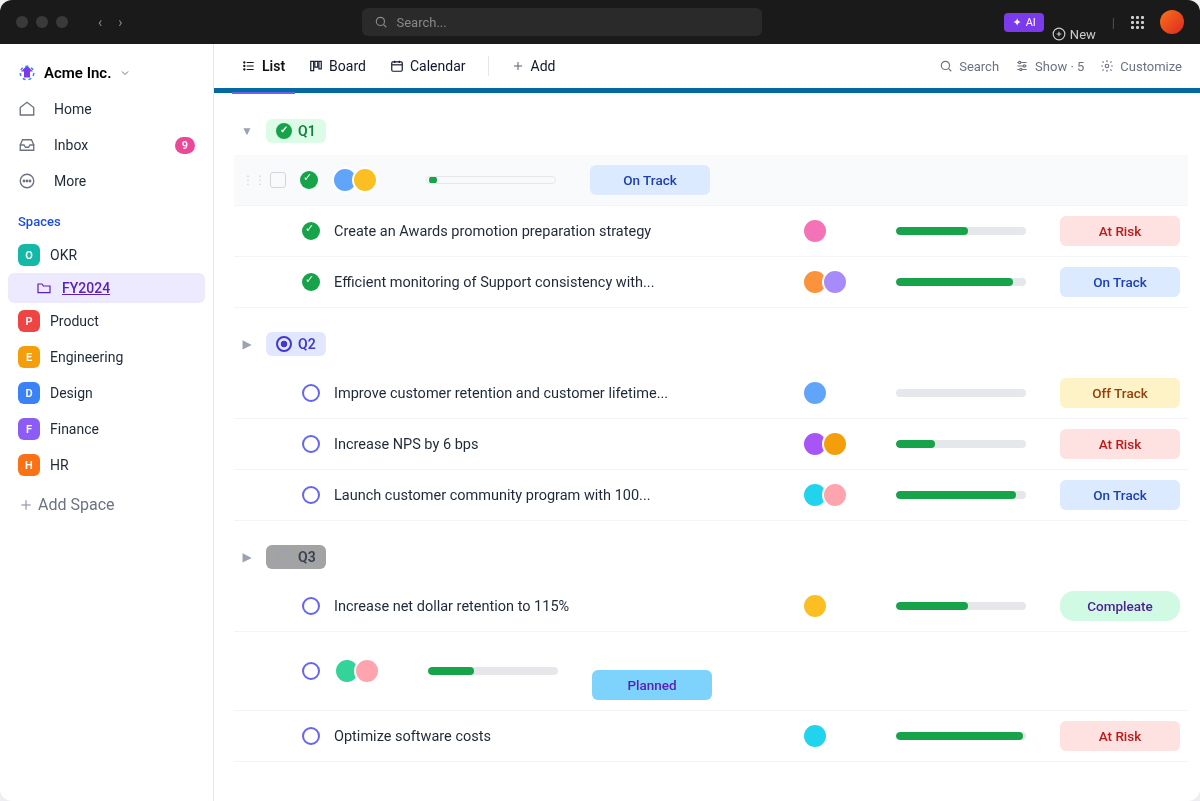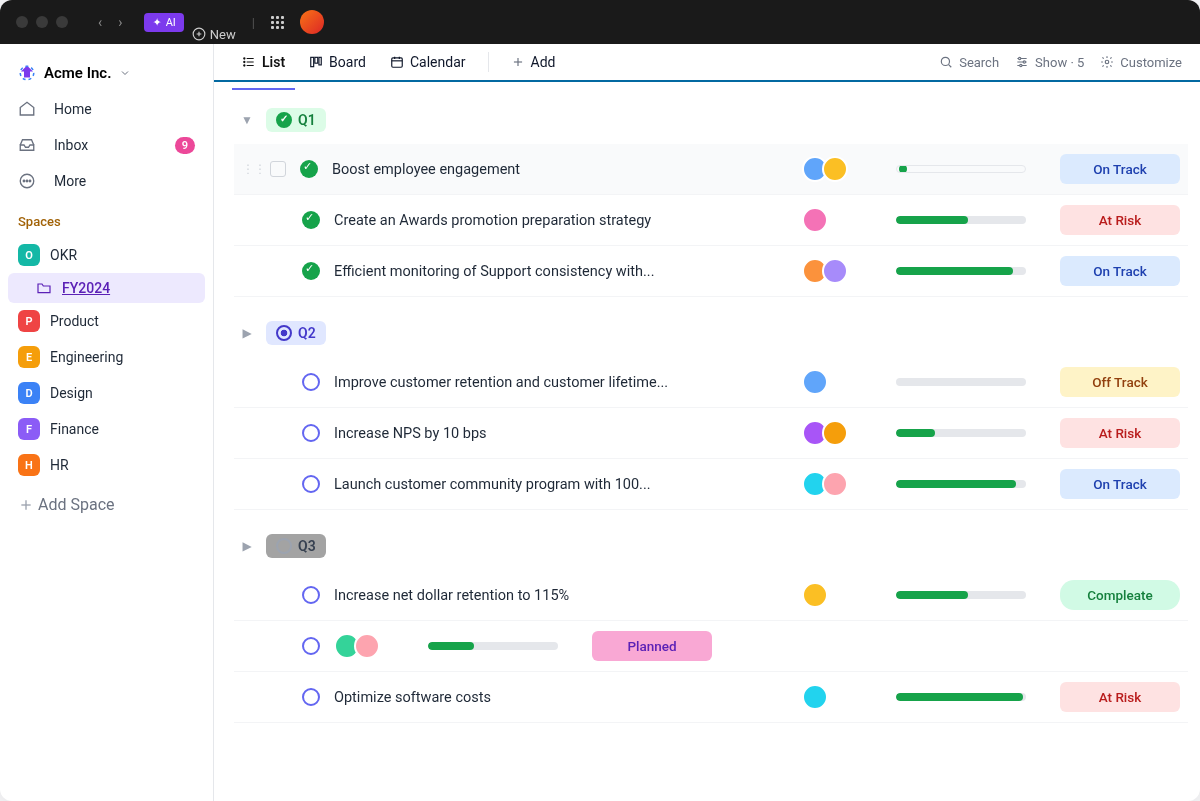--- a/index.html
+++ b/index.html
@@ -17,29 +17,29 @@
 .apps-icon { display:grid; grid-template-columns:repeat(3,3px); grid-template-rows:repeat(3,3px); gap:2px; }
 .apps-icon span { background:#ccc; border-radius:1px; }
 .avatar-tb { width:24px; height:24px; border-radius:50%; background:linear-gradient(135deg,#f97316,#dc2626); }
 .body { flex:1; display:flex; overflow:hidden; }
 .sidebar { width:214px; border-right:1px solid #e5e7eb; padding:12px 8px; display:flex; flex-direction:column; gap:2px; overflow-y:auto; }
 .workspace { display:flex; align-items:center; gap:8px; padding:8px 10px; font-weight:600; font-size:15px; cursor:pointer; }
 .logo-icon { width:18px; height:18px; }
 .side-item { display:flex; align-items:center; gap:18px; padding:8px 10px; border-radius:6px; cursor:pointer; font-size:14px; color:#1f2937; }
 .side-item .icon { width:18px; height:18px; display:flex; align-items:center; justify-content:center; color:#6b7280; }
 .badge { margin-left:auto; background:#ec4899; color:#fff; font-size:11px; font-weight:600; padding:2px 7px; border-radius:10px; }
-.section-label { font-size:13px; color:#a16207; font-weight:500; padding:14px 10px 6px; }
+.section-label { font-size:13px; color:#1d4ed8; font-weight:500; padding:14px 10px 6px; }
 .space-item { display:flex; align-items:center; gap:10px; padding:7px 10px; border-radius:6px; cursor:pointer; font-size:14px; color:#1f2937; }
 .space-item.active { background:#ede9fe; color:#5b21b6; font-weight:500; }
 .space-item.active.indent { padding-left:28px; }
 .space-icon { width:22px; height:22px; border-radius:6px; display:flex; align-items:center; justify-content:center; font-size:11px; font-weight:600; color:#fff; }
 .indent { padding-left:28px;text-decoration:underline; }
 .add-space { display:flex; align-items:center; gap:4px; padding:10px; color:#6b7280; font-size:16px; cursor:pointer; }
 .main { flex:1; display:flex; flex-direction:column; overflow:hidden; }
-.toolbar { height:38px; border-bottom:2px solid #0369a1; display:flex; align-items:center; padding:0 18px; gap:4px; }
+.toolbar { height:49px; border-bottom:5px solid #0369a1; display:flex; align-items:center; padding:0 18px; gap:4px; }
 .view-tab { display:flex; align-items:center; gap:6px; padding:6px 10px; font-size:14px; color:#0f172a; cursor:pointer; border-radius:4px; }
 .view-tab.active { color:#111; font-weight:600; border-bottom:2px solid #6366f1; margin-bottom:-14px; padding-bottom:18px; border-radius:0; }
 .toolbar-sep { width:1px; height:20px; background:#e5e7eb; margin:0 8px; }
 .toolbar-right { margin-left:auto; display:flex; align-items:center; gap:16px; color:#6b7280; font-size:13px; }
 .toolbar-right > div { display:flex; align-items:center; gap:6px; cursor:pointer; }
 .content { flex:1; overflow-y:auto; padding:20px 12px 20px 20px; }
 .group { margin-bottom:18px; }
 .group-header { display:flex; align-items:center; gap:10px; padding:6px 4px 12px; }
 .chevron { color:#9ca3af; cursor:pointer; font-size:12px; width:18px; text-align:center; }
 .group-badge { display:flex; align-items:center; gap:6px; padding:4px 10px; border-radius:6px; font-weight:600; font-size:14px; }
@@ -66,37 +66,44 @@
 .av { width:26px; height:26px; border-radius:50%; border:2px solid #fff; margin-left:-6px; }
 .av:first-child { margin-left:0; }
 .progress { width:130px; height:8px; background:#e5e7eb; border-radius:4px; overflow:hidden; margin-right:20px; }
 .progress-fill { height:100%; background:#16a34a; border-radius:4px; }
 .progress.dot { background:transparent; border:1px solid #e5e7eb; position:relative; }
 .progress.dot .progress-fill { width:8px; height:8px; border-radius:50%; position:absolute; left:2px; top:-1px; }
 .status-pill { width:120px; text-align:center; padding:7px 0; border-radius:6px; font-size:13.5px; font-weight:500; }
 .pill-ontrack { background:#dbeafe; color:#1e40af; }
 .pill-atrisk { background:#fee2e2; color:#b91c1c; }
 .pill-offtrack { background:#fef3c7; color:#92400e; }
-.pill-complete { background:#d1fae5; color:#15803d;border-radius:14px; }
-.pill-planned { background:#f9a8d4; color:#5b21b6; }
+.pill-complete { background:#d1fae5; color:#4c1d95;border-radius:14px; }
+.pill-planned { background:#7dd3fc; color:#5b21b6;margin-top:28px; }
 svg { display:block; }
 </style>
 </head>
 <body>
 
 <div class="window">
   <div class="titlebar">
     <div class="traffic">
         <span></span>
         <span></span>
         <span></span>
       </div>
     <div class="nav-arrows">
       <span>‹</span>
       <span>›</span>
+    </div>
+    <div class="searchbar">
+      <svg width="14" height="14" viewBox="0 0 24 24" fill="none" stroke="#888" stroke-width="2">
+          <circle cx="11" cy="11" r="7"></circle>
+          <line x1="21" y1="21" x2="16.5" y2="16.5"></line>
+        </svg>
+      <span>Search...</span>
     </div>
     <div class="ai-badge">✦ <span>AI</span></div>
     <div class="tb-right">
       <div class="new">
         <svg width="14" height="14" viewBox="0 0 24 24" fill="none" stroke="#ccc" stroke-width="2">
             <circle cx="12" cy="12" r="10"></circle>
             <line x1="12" y1="8" x2="12" y2="16"></line>
             <line x1="8" y1="12" x2="16" y2="12"></line>
           </svg>
         <span>New</span>
@@ -284,21 +291,20 @@
               <span class="chevron">▼</span>
               <span class="group-badge q1">
                 <span class="status-circle filled" style="color:#16a34a"></span>
                 <span>Q1</span>
               </span>
             </div>
             <div class="row hovered">
               <span class="drag">⋮⋮</span>
               <span class="checkbox"></span>
               <span class="row-status done"></span>
-              <span class="row-title">Boost employee engagement</span>
               <div class="avatars">
                 <span class="av" style="background:#60a5fa"></span>
                 <span class="av" style="background:#fbbf24"></span>
               </div>
               <div class="progress dot">
                 <div class="progress-fill"></div>
               </div>
               <div class="status-pill pill-ontrack">On Track</div>
             </div>
             <div class="row">
@@ -343,21 +349,21 @@
                 <span class="av" style="background:#60a5fa"></span>
               </div>
               <div class="progress">
                 <div class="progress-fill" style="width:0%"></div>
               </div>
               <div class="status-pill pill-offtrack">Off Track</div>
             </div>
             <div class="row">
               <span class="left-pad"></span>
               <span class="row-status open"></span>
-              <span class="row-title">Increase NPS by 10 bps</span>
+              <span class="row-title">Increase NPS by 6 bps</span>
               <div class="avatars">
                 <span class="av" style="background:#a855f7"></span>
                 <span class="av" style="background:#f59e0b"></span>
               </div>
               <div class="progress">
                 <div class="progress-fill" style="width:30%"></div>
               </div>
               <div class="status-pill pill-atrisk">At Risk</div>
             </div>
             <div class="row">

